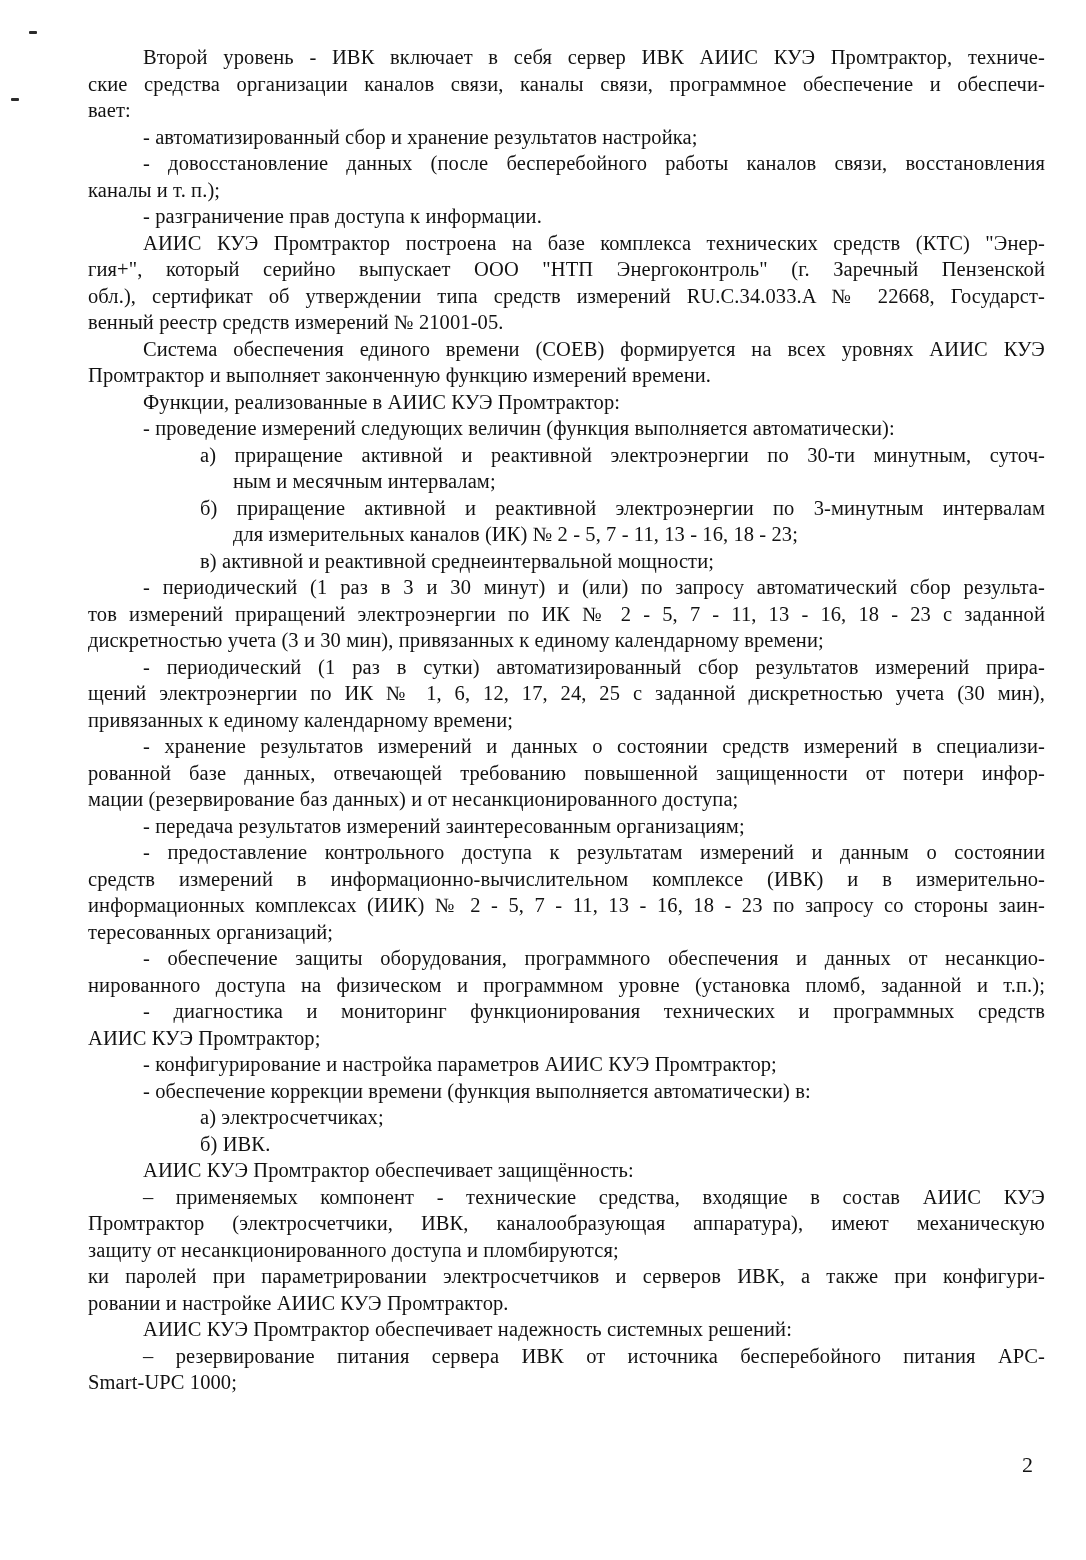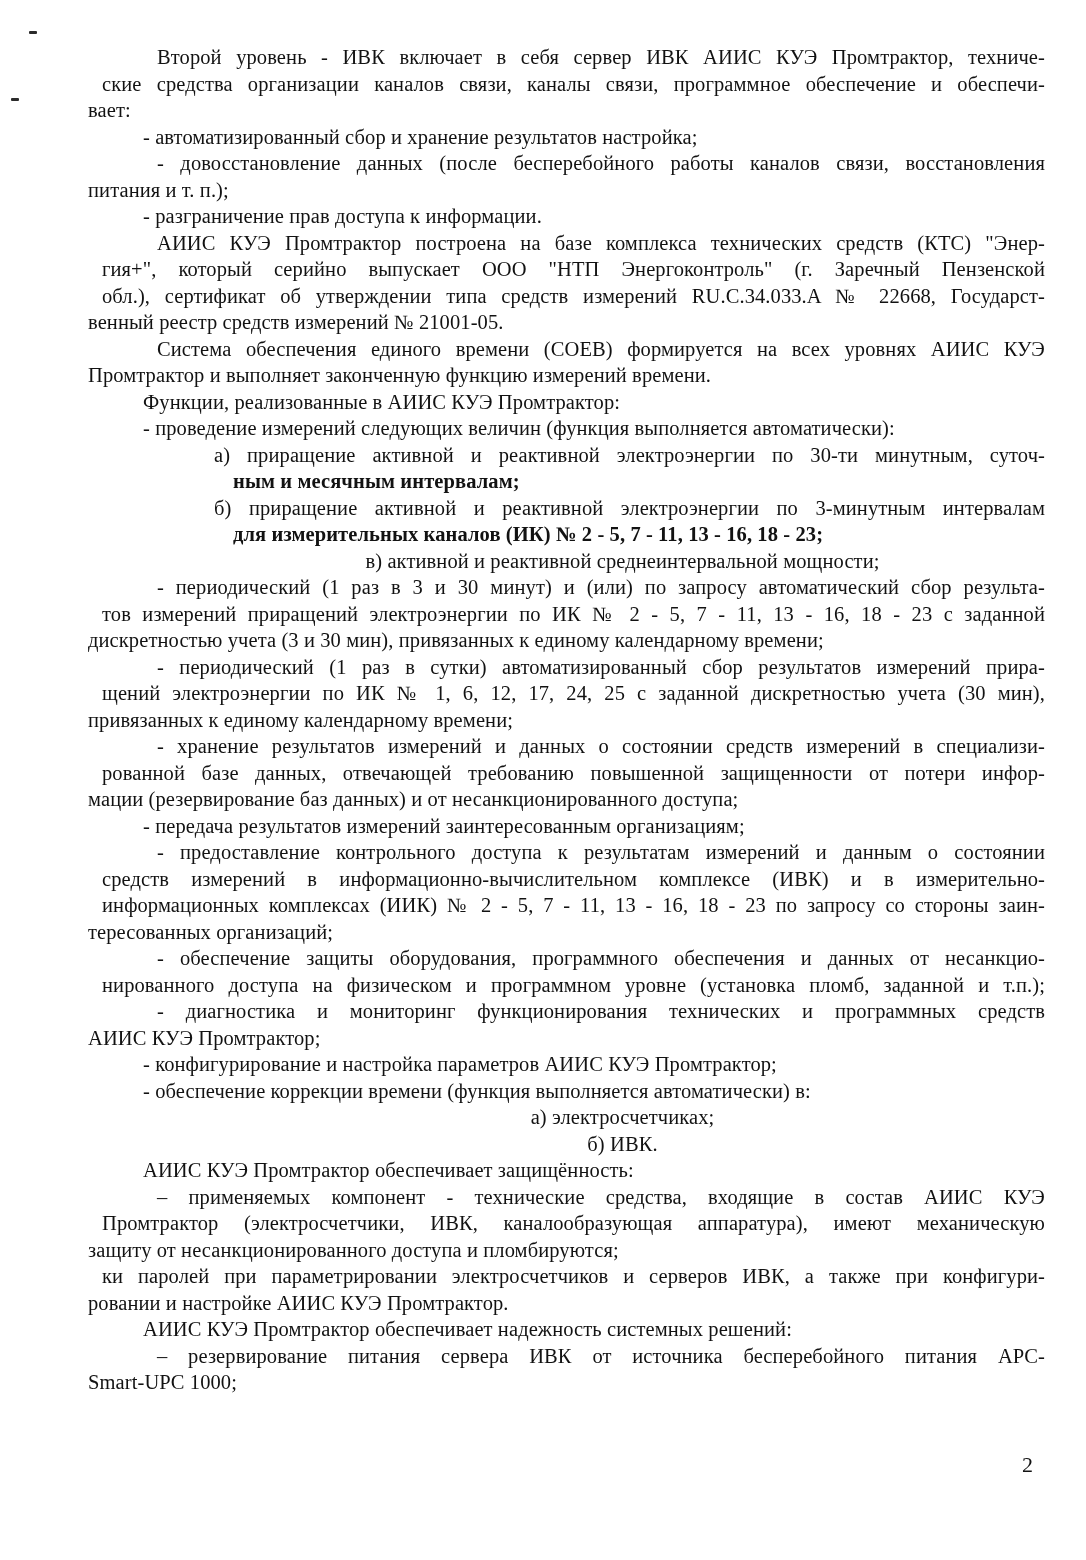--- a/index.html
+++ b/index.html
@@ -21,25 +21,24 @@
   .line {
     font-size: 20.5px;
     line-height: 26.5px;
     white-space: normal;
     text-align: left;
     letter-spacing: 0.1px;
   }
   .line.j {
     text-align: justify;
     text-align-last: justify;
-    margin-left: 14px;
   }
   .line.i1 { padding-left: 55px; }
-  .line.i2 { padding-left: 112px; text-align: center; }
-  .line.i3 { padding-left: 145px; font-weight: bold; }
+  .line.i2 { padding-left: 112px; }
+  .line.i3 { padding-left: 145px; }
   .margin-mark {
     position: absolute;
     background: #2b2b2b;
     height: 3px;
     width: 8px;
     border-radius: 1px;
   }
   .mark1 { left: 29px; top: 31px; }
   .mark2 { left: 11px; top: 98px; }
   .page-number {
@@ -58,21 +57,21 @@
   <div class="margin-mark mark1"></div>
   <div class="margin-mark mark2"></div>
 
   <div class="textblock">
 
   <div class="line i1 j">Второй уровень  - ИВК включает в себя сервер ИВК АИИС КУЭ Промтрактор, техниче-</div>
       <div class="line j">ские средства организации каналов связи, каналы связи, программное обеспечение и обеспечи-</div>
       <div class="line">вает:</div>
       <div class="line i1">- автоматизированный сбор и хранение результатов настройка;</div>
       <div class="line i1 j">- довосстановление данных (после бесперебойного работы каналов связи, восстановления</div>
-      <div class="line">питания и т. п.);</div>
+      <div class="line">каналы и т. п.);</div>
       <div class="line i1">- разграничение прав доступа к информации.</div>
       <div class="line i1 j">АИИС КУЭ Промтрактор построена на базе комплекса технических средств (КТС) "Энер-</div>
       <div class="line j">гия+", который серийно выпускает ООО "НТП Энергоконтроль" (г. Заречный Пензенской</div>
       <div class="line j">обл.), сертификат об утверждении типа средств измерений RU.C.34.033.A № 22668, Государст-</div>
       <div class="line">венный реестр средств измерений  № 21001-05.</div>
       <div class="line i1 j">Система обеспечения единого времени (СОЕВ) формируется на всех уровнях АИИС КУЭ</div>
       <div class="line">Промтрактор и выполняет законченную функцию измерений времени.</div>
       <div class="line i1">Функции, реализованные в АИИС КУЭ Промтрактор:</div>
       <div class="line i1">- проведение измерений следующих величин (функция выполняется автоматически):</div>
       <div class="line i2 j">а) приращение активной и реактивной электроэнергии по 30-ти минутным, суточ-</div>

